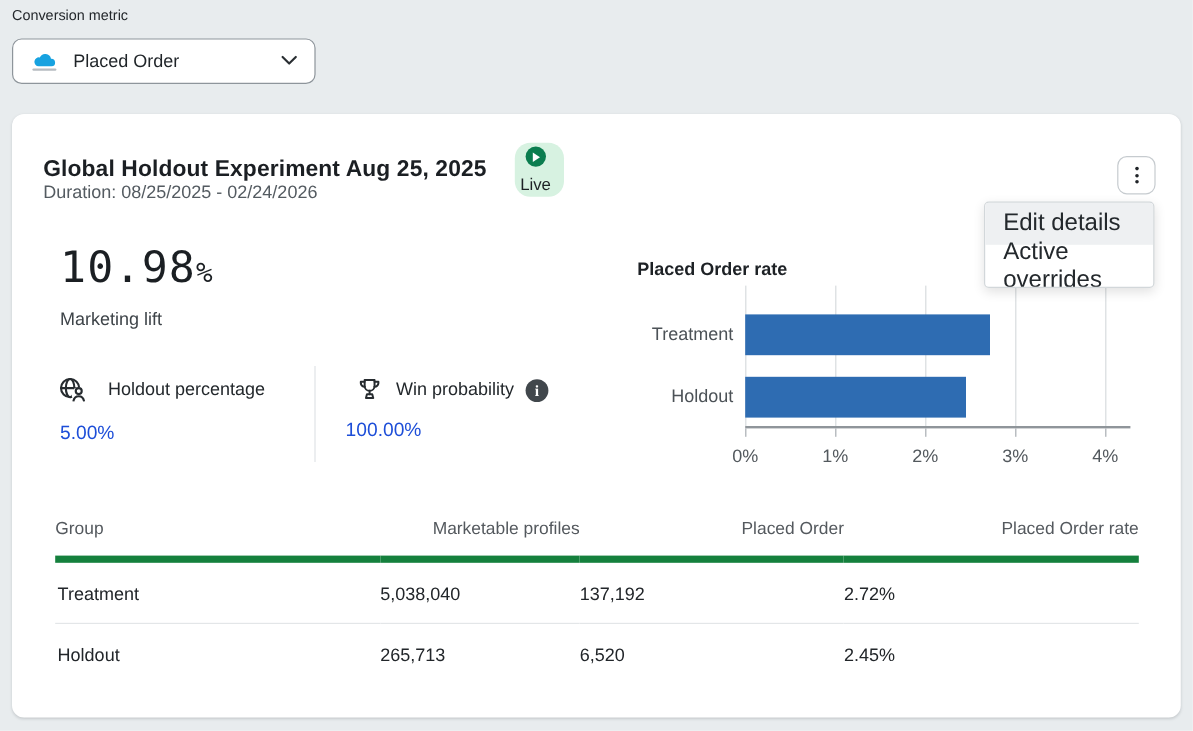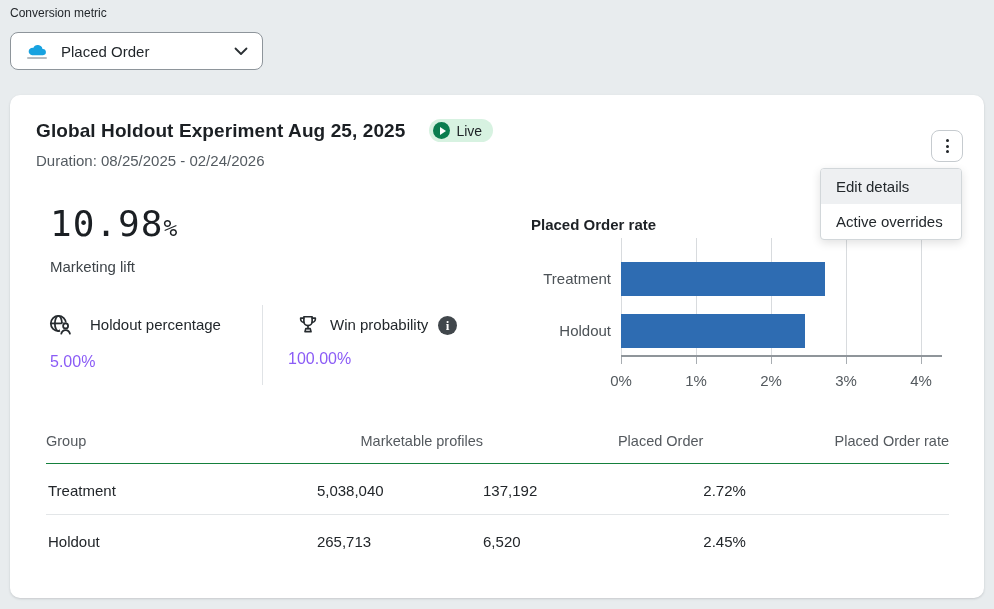--- a/index.html
+++ b/index.html
@@ -25,21 +25,21 @@
   .card {
     position:absolute; left:10px; top:95px; width:974px; height:503px;
     background:#fff; border-radius:10px;
     box-shadow:0 1px 3px rgba(20,30,40,.10), 0 1px 2px rgba(0,0,0,.06);
   }
   .card-title-row { position:absolute; left:26px; top:24px; display:flex; align-items:center; gap:24px; }
   .card-title { font-size:19px; font-weight:700; color:#1b1f23; letter-spacing:.1px; }
   .live-badge {
     display:inline-flex; align-items:center; gap:6px;
     background:#d7f2e1; border-radius:13px; padding:3px 11px 3px 4px;
-    font-size:14px; color:#1d2125;
+    font-size:14px; color:#1d2125;flex-direction:column;
   }
   .play-circle {
     width:17px; height:17px; border-radius:50%; background:#0b7d4f;
     display:flex; align-items:center; justify-content:center;
   }
   .play-circle::after {
     content:""; display:block; margin-left:2px;
     border-left:6px solid #fff; border-top:4px solid transparent; border-bottom:4px solid transparent;
   }
   .duration { position:absolute; left:26px; top:57px; font-size:15px; color:#545b61; }
@@ -48,53 +48,53 @@
     background:#fff; border:1px solid #c6cbcf; border-radius:8px;
     display:flex; flex-direction:column; align-items:center; justify-content:center; gap:2.5px; cursor:pointer;
   }
   .kebab-btn .dot { width:3px; height:3px; border-radius:50%; background:#202428; }
   
   .menu {
     position:absolute; left:810px; top:73px; width:142px; z-index:20;
     background:#fff; border:1px solid #d2d7da; border-radius:4px;
     box-shadow:0 3px 10px rgba(0,0,0,.12); overflow:hidden;
   }
-  .menu-item { height:35px; display:flex; align-items:center; padding:0 15px; font-size:15px; color:#23282c; cursor:pointer; }
+  .menu-item { height:35px; display:flex; align-items:center; padding:0 15px; font-size:20px; color:#23282c; cursor:pointer; }
   .menu-item.highlighted { background:#eef0f2; }
   .menu-item.danger { color:#cc2b31; }
   
   .lift-value {
     position:absolute; left:40px; top:108px;
     font-family:"DejaVu Sans Mono", monospace; font-size:36px; color:#1b1f23; letter-spacing:1px;
   }
   .lift-unit { font-size:23px; }
   .lift-label { position:absolute; left:40px; top:163px; font-size:15px; color:#3e4449; }
   
   .stat-icon { position:absolute; }
   .stat-label { position:absolute; font-size:15px; font-weight:400; color:#23282c; }
-  .stat-value { position:absolute; font-size:16px; color:#8b5cf6; }
+  .stat-value { position:absolute; font-size:16px; color:#1d4ed8; }
   .stat-divider { position:absolute; left:252px; top:210px; width:1px; height:80px; background:#e0e3e6; }
   .info-icon {
     position:absolute; left:428px; top:221px; width:19px; height:19px; border-radius:50%;
     background:#41474c; color:#fff; font-family:"Liberation Serif", serif; font-weight:700;
     font-size:13px; display:flex; align-items:center; justify-content:center; cursor:pointer;
   }
   
   .chart { position:absolute; left:500px; top:118px; width:460px; height:195px; }
   .chart-title { position:absolute; left:21px; top:3px; font-size:15px; font-weight:700; color:#1d2125; }
   .gl { position:absolute; top:25px; width:1px; height:117px; background:#d8dbde; }
   .axis-line { position:absolute; left:111px; top:142px; width:321px; height:2px; background:#8f959a; }
   .tickmark { position:absolute; top:144px; width:1px; height:7px; background:#a8adb2; }
   .bar { position:absolute; left:111px; height:34px; }
   .cat-label { position:absolute; left:0; width:101px; text-align:right; font-size:15px; color:#4c5257; }
   .tick-label { position:absolute; top:159px; width:74px; text-align:center; font-size:15px; color:#53595e; }
   
   .table-wrap { position:absolute; left:36px; top:332px; width:903px; }
   table { width:100%; border-collapse:collapse; table-layout:fixed; }
-  th { font-weight:400; font-size:14.5px; color:#54595e; text-align:right; padding:6px 0 14px; border-bottom:1px solid #15803d; }
+  th { font-weight:400; font-size:14.5px; color:#54595e; text-align:right; padding:6px 0 14px; border-bottom:6px solid #15803d; }
   th:first-child { text-align:left; }
   td { font-size:15px; color:#22262a; padding:18px 0 15px; border-bottom:1px solid #e3e6e8; }
   td:first-child { text-align:left; padding-left:2px; }
   tr:last-child td { border-bottom:none; }
 </style>
 </head>
 <body>
 
 <div class="conversion-label">Conversion metric</div>
 

